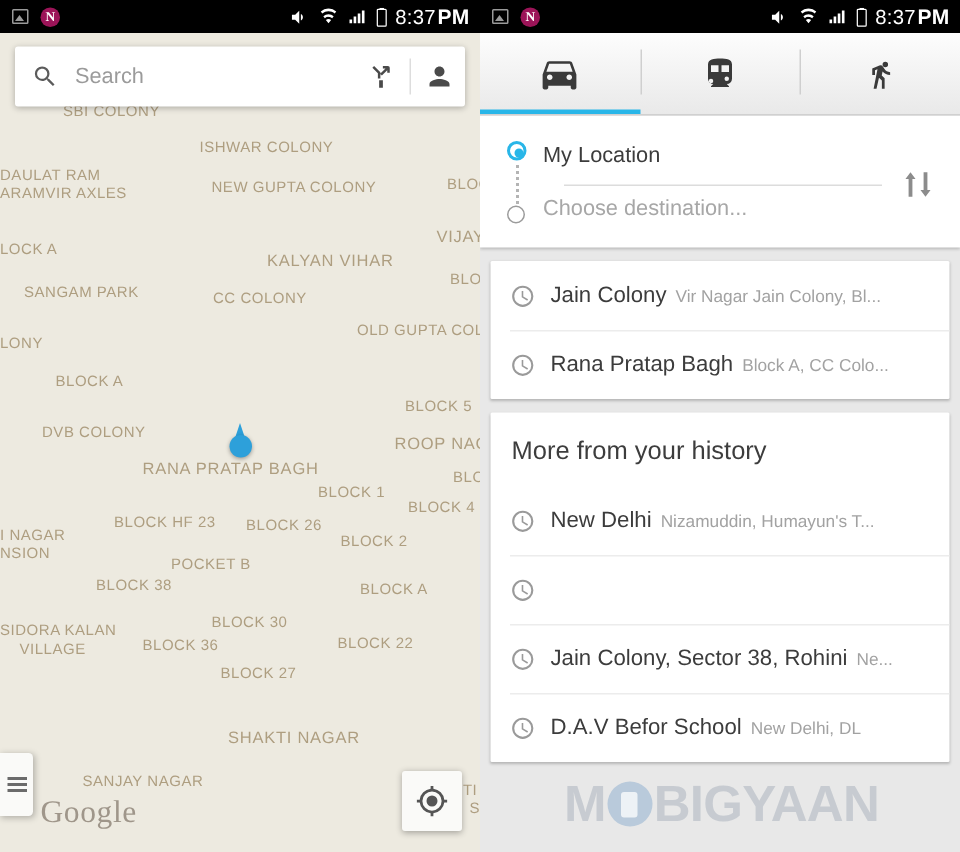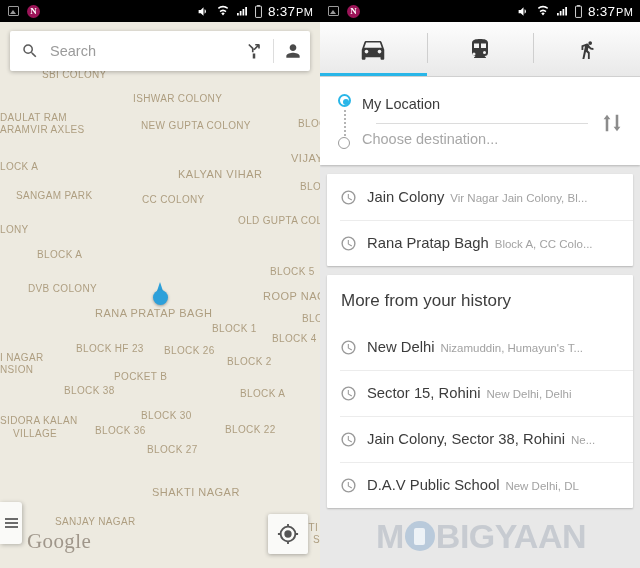--- a/index.html
+++ b/index.html
@@ -25,21 +25,21 @@
   .sb-right { margin-left:auto; display:flex; align-items:center; gap:5px; padding-right:7px; }
   .sb-img-icon { width:11px; height:10px; border:1.4px solid #9a9a9a; position:relative; border-radius:1px; }
   .sb-img-icon:after{ content:""; position:absolute; left:1px; bottom:1px; width:0;height:0;
      border-left:3px solid transparent;border-right:3px solid transparent;border-bottom:4px solid #9a9a9a;}
   .sb-n-icon {
     width:13px; height:13px; border-radius:50%; background:#9C1458;
     color:#fff; font-size:9px; font-weight:bold; line-height:13px; text-align:center;
     font-family:"Liberation Serif", serif;
   }
   .sb-time { font-size:13.5px; letter-spacing:0.2px; }
-  .sb-time small { font-size:11px; margin-left:1px; }
+  .sb-time small { font-size:14px; margin-left:1px;font-weight:bold; }
   .ic { display:block; }
 
   
   .map { position:absolute; inset:0; background:#EDEAE0; }
   .map-label {
     position:absolute; color:#AE9E80; font-size:9.5px; letter-spacing:0.35px;
     white-space:nowrap; font-family:"Liberation Sans", sans-serif;
   }
   .map-label.big { font-size:11px; letter-spacing:0.5px; }
   .map-label.mid { font-size:10px; }
@@ -365,44 +365,40 @@
                 <span class="r-main">New Delhi</span>
                 <span class="r-sub">Nizamuddin, Humayun's T...</span>
               </span>
             </div>
             <div class="row">
               <span class="r-ic">
                 <svg class="ic" width="17" height="17" viewBox="0 0 24 24">
                   <path fill="#9a9a9a" d="M12 2a10 10 0 100 20 10 10 0 000-20zm0 18a8 8 0 110-16 8 8 0 010 16zm.5-13H11v6l5.2 3.2.8-1.3-4.5-2.7z"></path>
                 </svg>
               </span>
-              <span class="r-texts">
-                <span class="r-main">Sector 15, Rohini</span>
-                <span class="r-sub">New Delhi, Delhi</span>
-              </span>
             </div>
             <div class="row">
               <span class="r-ic">
                 <svg class="ic" width="17" height="17" viewBox="0 0 24 24">
                   <path fill="#9a9a9a" d="M12 2a10 10 0 100 20 10 10 0 000-20zm0 18a8 8 0 110-16 8 8 0 010 16zm.5-13H11v6l5.2 3.2.8-1.3-4.5-2.7z"></path>
                 </svg>
               </span>
               <span class="r-texts">
                 <span class="r-main">Jain Colony, Sector 38, Rohini</span>
                 <span class="r-sub">Ne...</span>
               </span>
             </div>
             <div class="row">
               <span class="r-ic">
                 <svg class="ic" width="17" height="17" viewBox="0 0 24 24">
                   <path fill="#9a9a9a" d="M12 2a10 10 0 100 20 10 10 0 000-20zm0 18a8 8 0 110-16 8 8 0 010 16zm.5-13H11v6l5.2 3.2.8-1.3-4.5-2.7z"></path>
                 </svg>
               </span>
               <span class="r-texts">
-                <span class="r-main">D.A.V Public School</span>
+                <span class="r-main">D.A.V Befor School</span>
                 <span class="r-sub">New Delhi, DL</span>
               </span>
             </div>
           </div>
       </div>
 
     </div>
 
     <div class="statusbar">
       <div class="sb-left">

